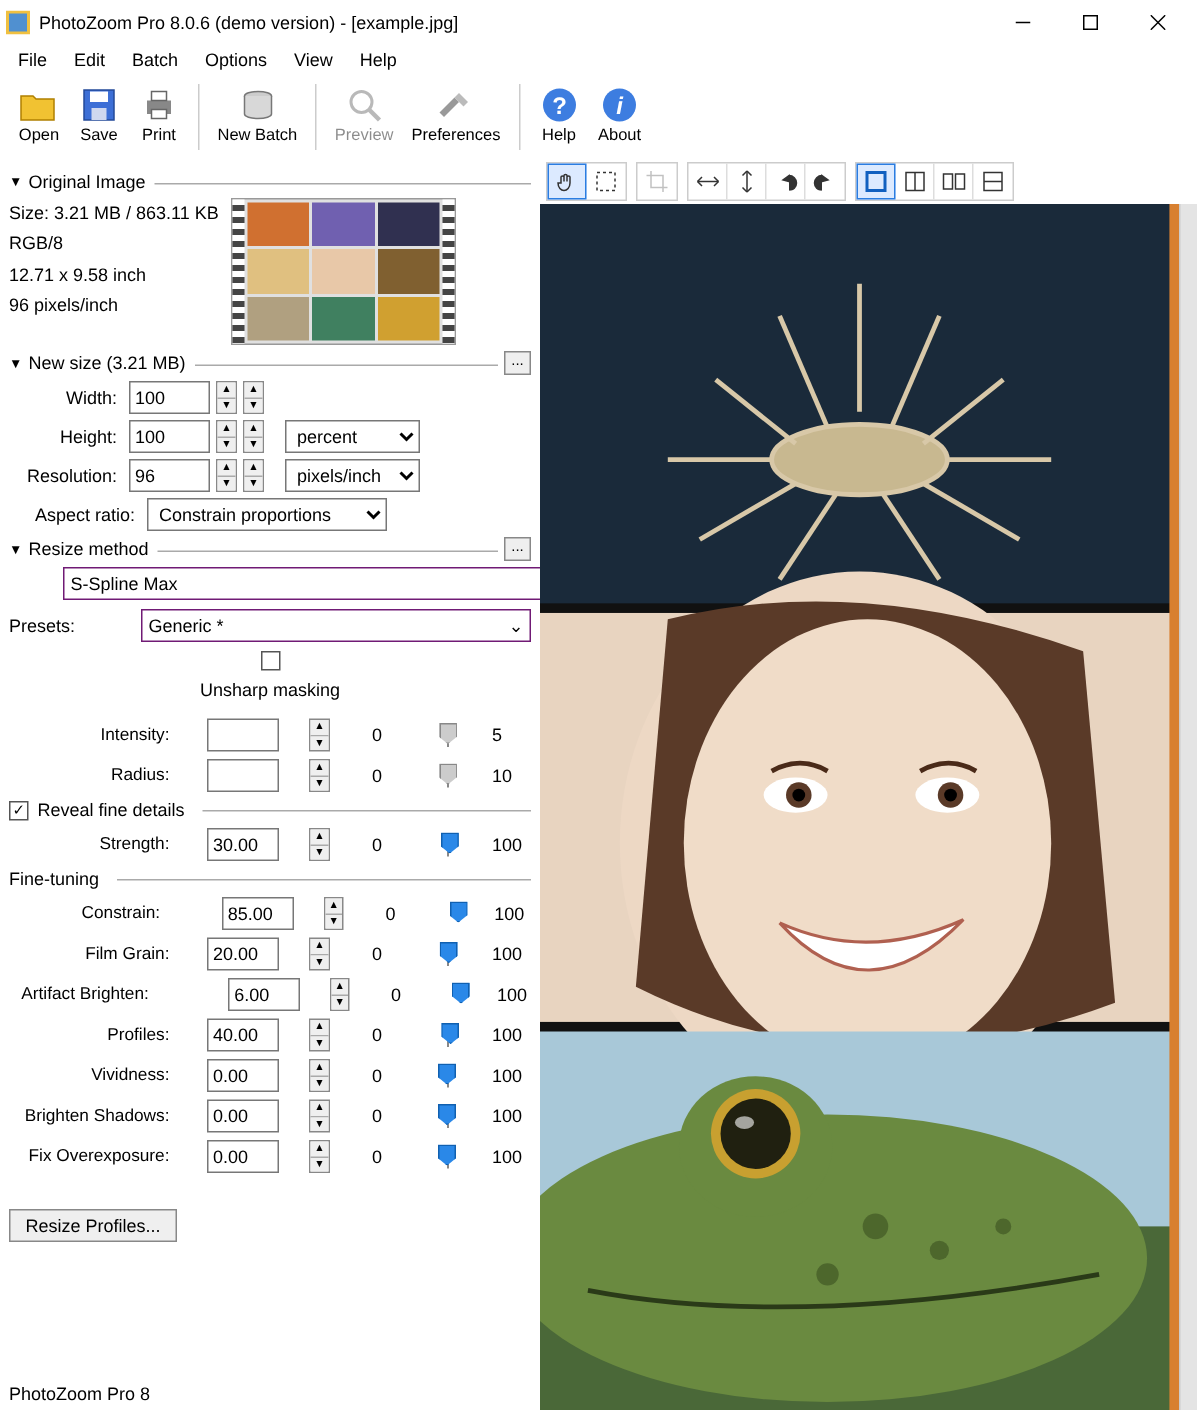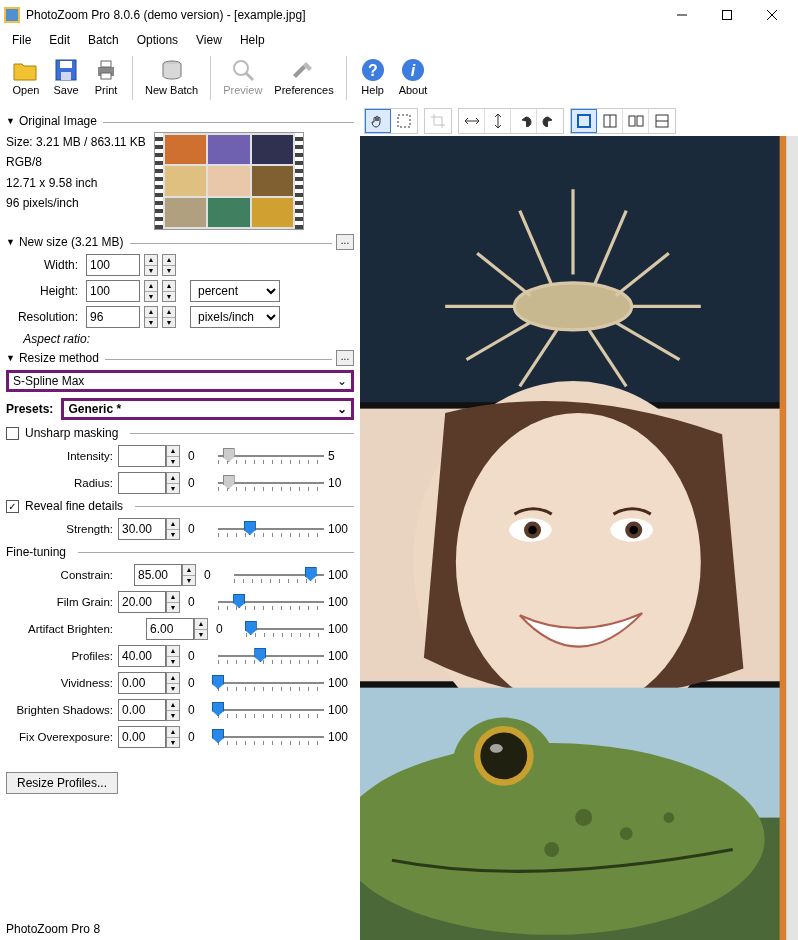--- a/index.html
+++ b/index.html
@@ -34,24 +34,24 @@
 .thumb .film.l{ left:0;} .thumb .film.r{ right:0;}
 .thumb .cells { position:absolute; left:10px; right:10px; top:2px; bottom:2px; display:grid; grid-template-columns:1fr 1fr 1fr; grid-template-rows:1fr 1fr 1fr; gap:2px;}
 .thumb .cells div { background:#aaa; }
 .row2 { display:flex; align-items:center; margin:4px 0; gap:4px; }
 .lbl { width:76px; text-align:right; font-size:12px; padding-right:4px;}
 .numinput { width:54px; height:22px; border:1px solid #777; padding:0 3px; font-size:12px; }
 .spin { width:14px; height:22px; display:inline-flex; flex-direction:column; border:1px solid #888; }
 .spin div { flex:1; font-size:7px; display:flex; align-items:center; justify-content:center; cursor:pointer; background:#efefef;}
 .spin div:first-child { border-bottom:1px solid #aaa;}
 select, .sel { height:22px; border:1px solid #777; background:#fff; font-size:12px; padding:0 3px; }
-.fullselect { width:100%; height:22px; border:3px solid #701a75; background:#fff; padding:0 4px; display:flex; align-items:center; justify-content:space-between; cursor:pointer;}
+.fullselect { width:100%; height:22px; border:1px solid #701a75; background:#fff; padding:0 4px; display:flex; align-items:center; justify-content:space-between; cursor:pointer;margin-left:36px;}
 .chkrow { display:flex; align-items:center; gap:6px; font-size:12px; margin:3px 0;}
 .chkrow .chk { width:13px; height:13px; border:1px solid #555; display:flex; align-items:center; justify-content:center; font-size:10px; cursor:pointer;}
-.sliderrow { display:flex; align-items:center; font-size:12px; margin:5px 0;}
+.sliderrow { display:flex; align-items:center; font-size:12px; margin:5px 0;gap:20px;}
 .sliderrow .lbl2 { width:112px; text-align:right; padding-right:5px; font-size:11.5px;}
 .sliderrow .end { width:26px; text-align:left; font-size:12px;}
 .sliderrow .track { flex:1; height:20px; position:relative; margin:0 4px; cursor:pointer;}
 .track .bar { position:absolute; left:0; right:0; top:9px; height:2px; background:#888;}
 .track .ticks { position:absolute; left:0; right:0; top:14px; height:4px; background:repeating-linear-gradient(to right,#888 0 1px, transparent 1px 9px);}
 .track .knob { position:absolute; top:2px; width:12px; height:14px; background:#ccc; border:1px solid #888; transform:translateX(-6px); clip-path:polygon(0 0,100% 0,100% 65%,50% 100%,0 65%);}
 .track .knob.blue { background:#2a88e8; border-color:#1060b0;}
 .button { border:1px solid #888; background:#efefef; padding:3px 10px; font-size:12px; cursor:pointer; }
 .statusbar { height:22px; display:flex; align-items:center; padding:0 6px; font-size:12px; }
 .sidebar-right { width:12px; background:#e4e4e4; border-left:1px solid #ccc;}
@@ -247,42 +247,43 @@
           <div>▲</div>
           <div>▼</div>
         </span>
       <span class="spin">
           <div>▲</div>
           <div>▼</div>
         </span>
       <select class="sel" style="width:90px;margin-left:10px;"><option>pixels/inch</option></select>
     </div>
     <div class="row2">
-      <span class="lbl" style="width:88px;font-style:italic;">Aspect ratio:</span>
+      <span class="lbl" style="width:88px;">Aspect ratio:</span>
+      <select class="sel" style="width:160px;"><option>Constrain proportions</option></select>
     </div>
 
     <div class="section-header">
       <span class="tri">▼</span>
       <span>Resize method</span>
       <span class="line"></span>
       <span class="optbtn">...</span>
     </div>
     <div class="fullselect">
       <span>S-Spline Max</span>
         <span>⌄</span>
     </div>
-    <div class="row2" style="margin-top:6px;font-weight:bold;">
+    <div class="row2" style="margin-top:6px;">
       <span style="padding-right:4px;">Presets:</span>
       <div class="fullselect" style="flex:1;">
         <span>Generic *</span>
           <span>⌄</span>
       </div>
     </div>
 
-    <div class="chkrow" style="margin-top:6px;">
+    <div class="chkrow" style="margin-top:6px;flex-direction:column;">
       <span class="chk"></span>
       <span>Unsharp masking</span>
       <span class="line" style="flex:1; border-top:1px solid #aaa; margin-left:6px;"></span>
     </div>
     <div class="sliderrow">
       <span class="lbl2">Intensity:</span>
       <input class="numinput" style="width: 48px;" value="">
       <span class="spin">
           <div>▲</div>
           <div>▼</div>

